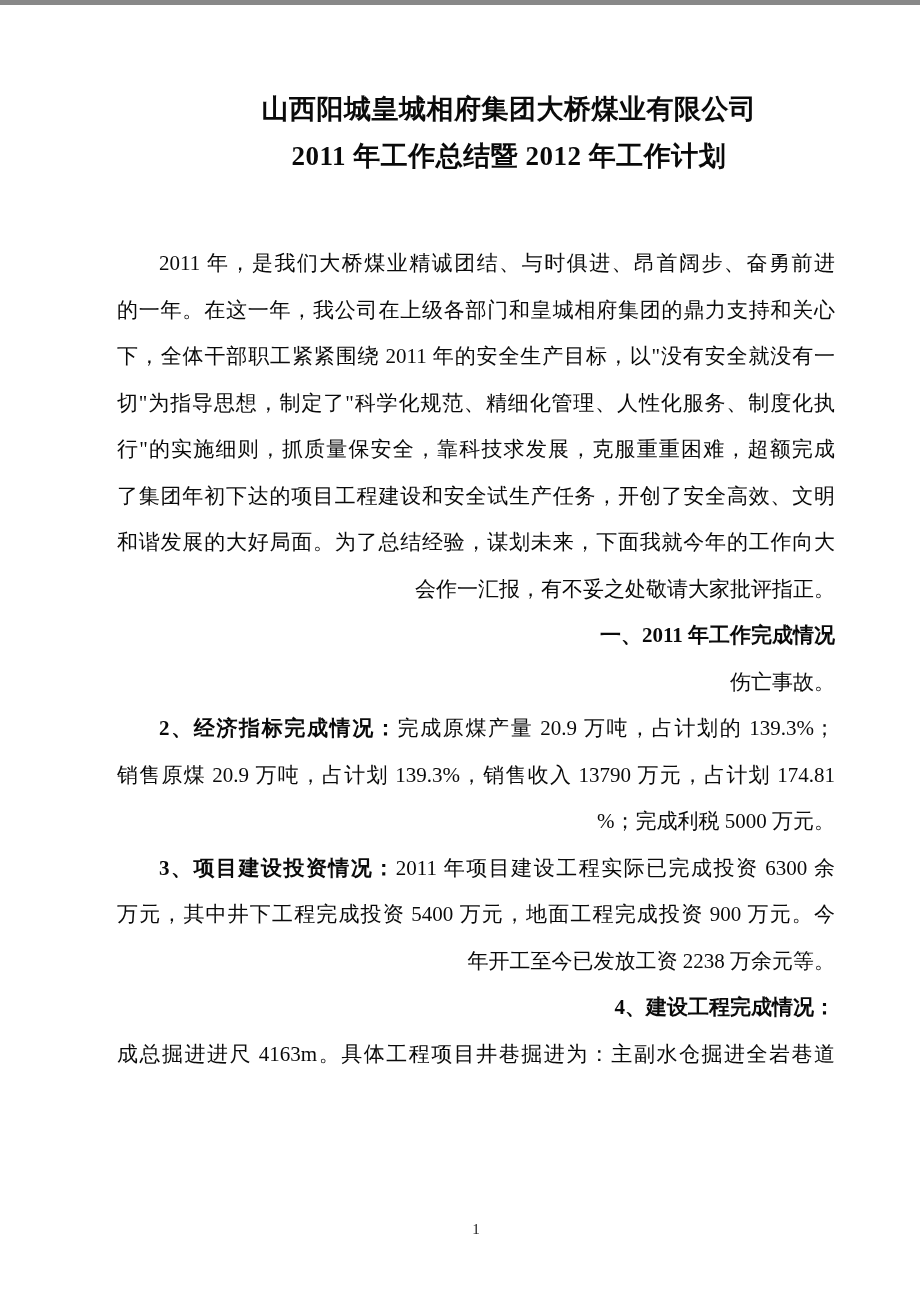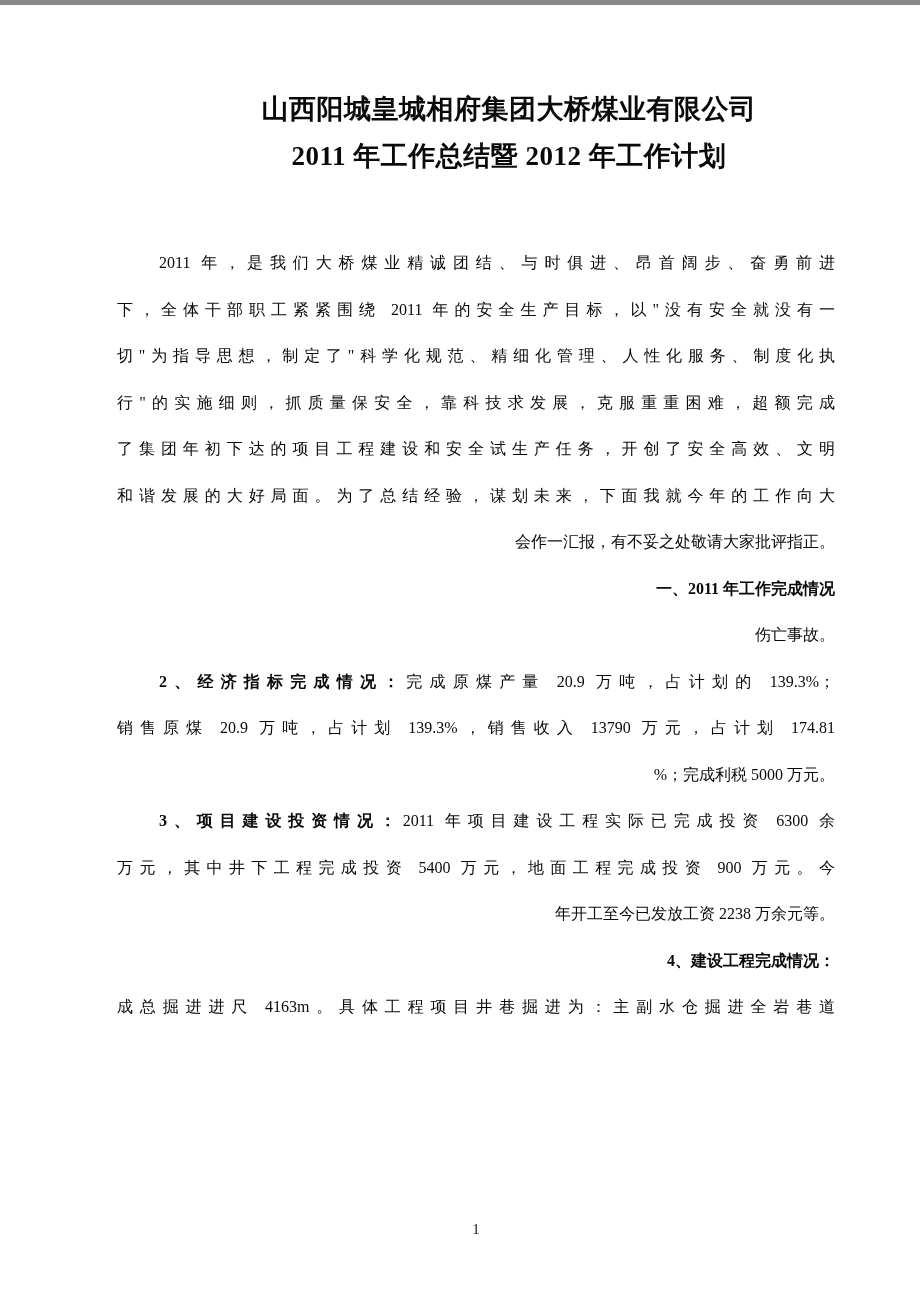--- a/index.html
+++ b/index.html
@@ -26,21 +26,21 @@
     font-weight: bold;
     line-height: 47px;
     letter-spacing: 0.5px;
     white-space: nowrap;
   }
   .doc-body {
     position: absolute;
     top: 235px;
     left: 117px;
     width: 718px;
-    font-size: 16px;
+    font-size: 21px;
   }
   .line {
     line-height: 46.5px;
     height: 46.5px;
     text-align: right;
     white-space: nowrap;
   }
   .line.j {
     white-space: normal;
     text-align: justify;
@@ -63,20 +63,21 @@
 <body>
 
 <div class="page">
   <div class="doc-title">
     <div>山西阳城皇城相府集团大桥煤业有限公司</div>
     <div>2011 年工作总结暨 2012 年工作计划</div>
   </div>
 
   <div class="doc-body">
       <div class="line indent j"><span>2011 年，是我们大桥煤业精诚团结、与时俱进、昂首阔步、奋勇前进</span></div>
+      <div class="line j"><span>的一年。在这一年，我公司在上级各部门和皇城相府集团的鼎力支持和关心</span></div>
       <div class="line j"><span>下，全体干部职工紧紧围绕 2011 年的安全生产目标，以"没有安全就没有一</span></div>
       <div class="line j"><span>切"为指导思想，制定了"科学化规范、精细化管理、人性化服务、制度化执</span></div>
       <div class="line j"><span>行"的实施细则，抓质量保安全，靠科技求发展，克服重重困难，超额完成</span></div>
       <div class="line j"><span>了集团年初下达的项目工程建设和安全试生产任务，开创了安全高效、文明</span></div>
       <div class="line j"><span>和谐发展的大好局面。为了总结经验，谋划未来，下面我就今年的工作向大</span></div>
       <div class="line"><span>会作一汇报，有不妥之处敬请大家批评指正。</span></div>
       <div class="line indent"><span class="b">一、2011 年工作完成情况</span></div>
       <div class="line"><span>伤亡事故。</span></div>
       <div class="line indent j"><span class="b">2、经济指标完成情况：</span><span>完成原煤产量 20.9 万吨，占计划的 139.3%；</span></div>
       <div class="line j"><span>销售原煤 20.9 万吨，占计划 139.3%，销售收入 13790 万元，占计划 174.81</span></div>

